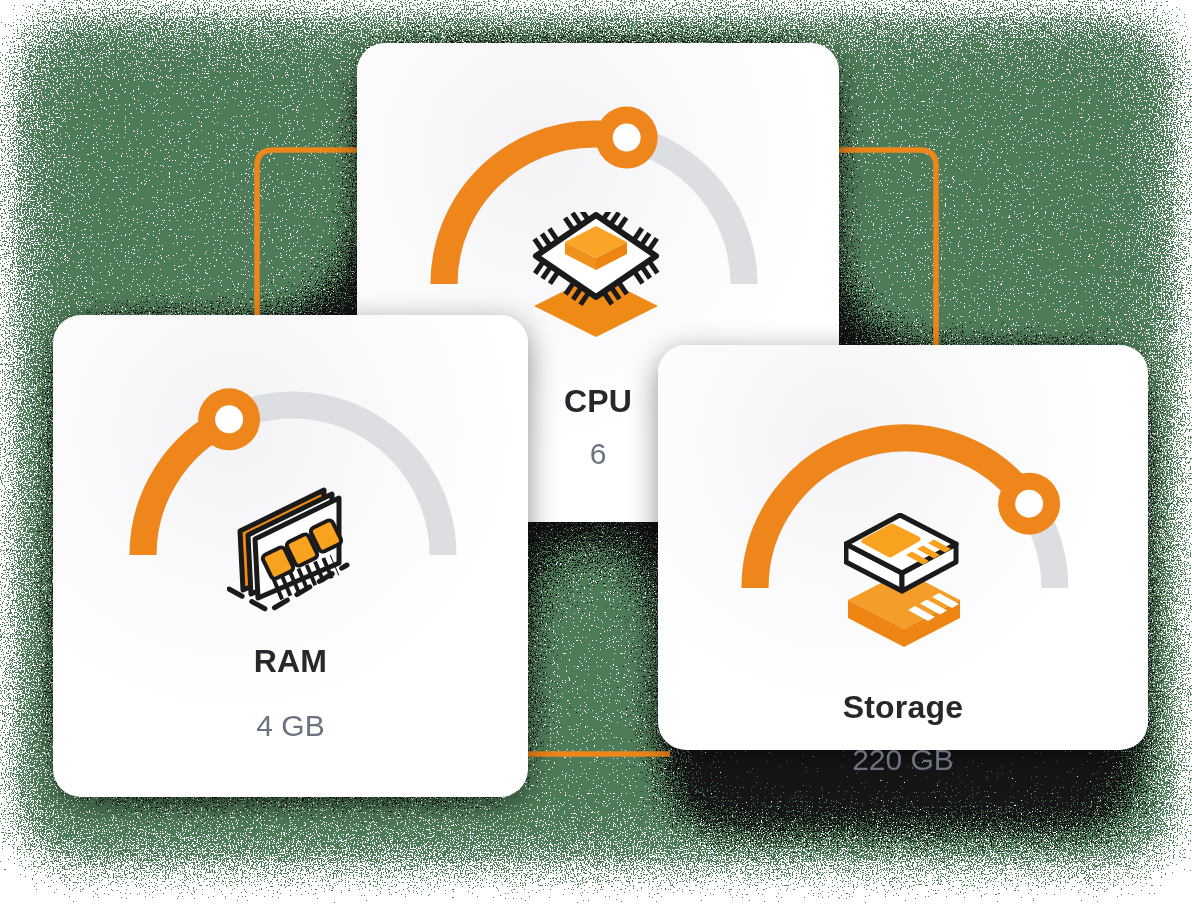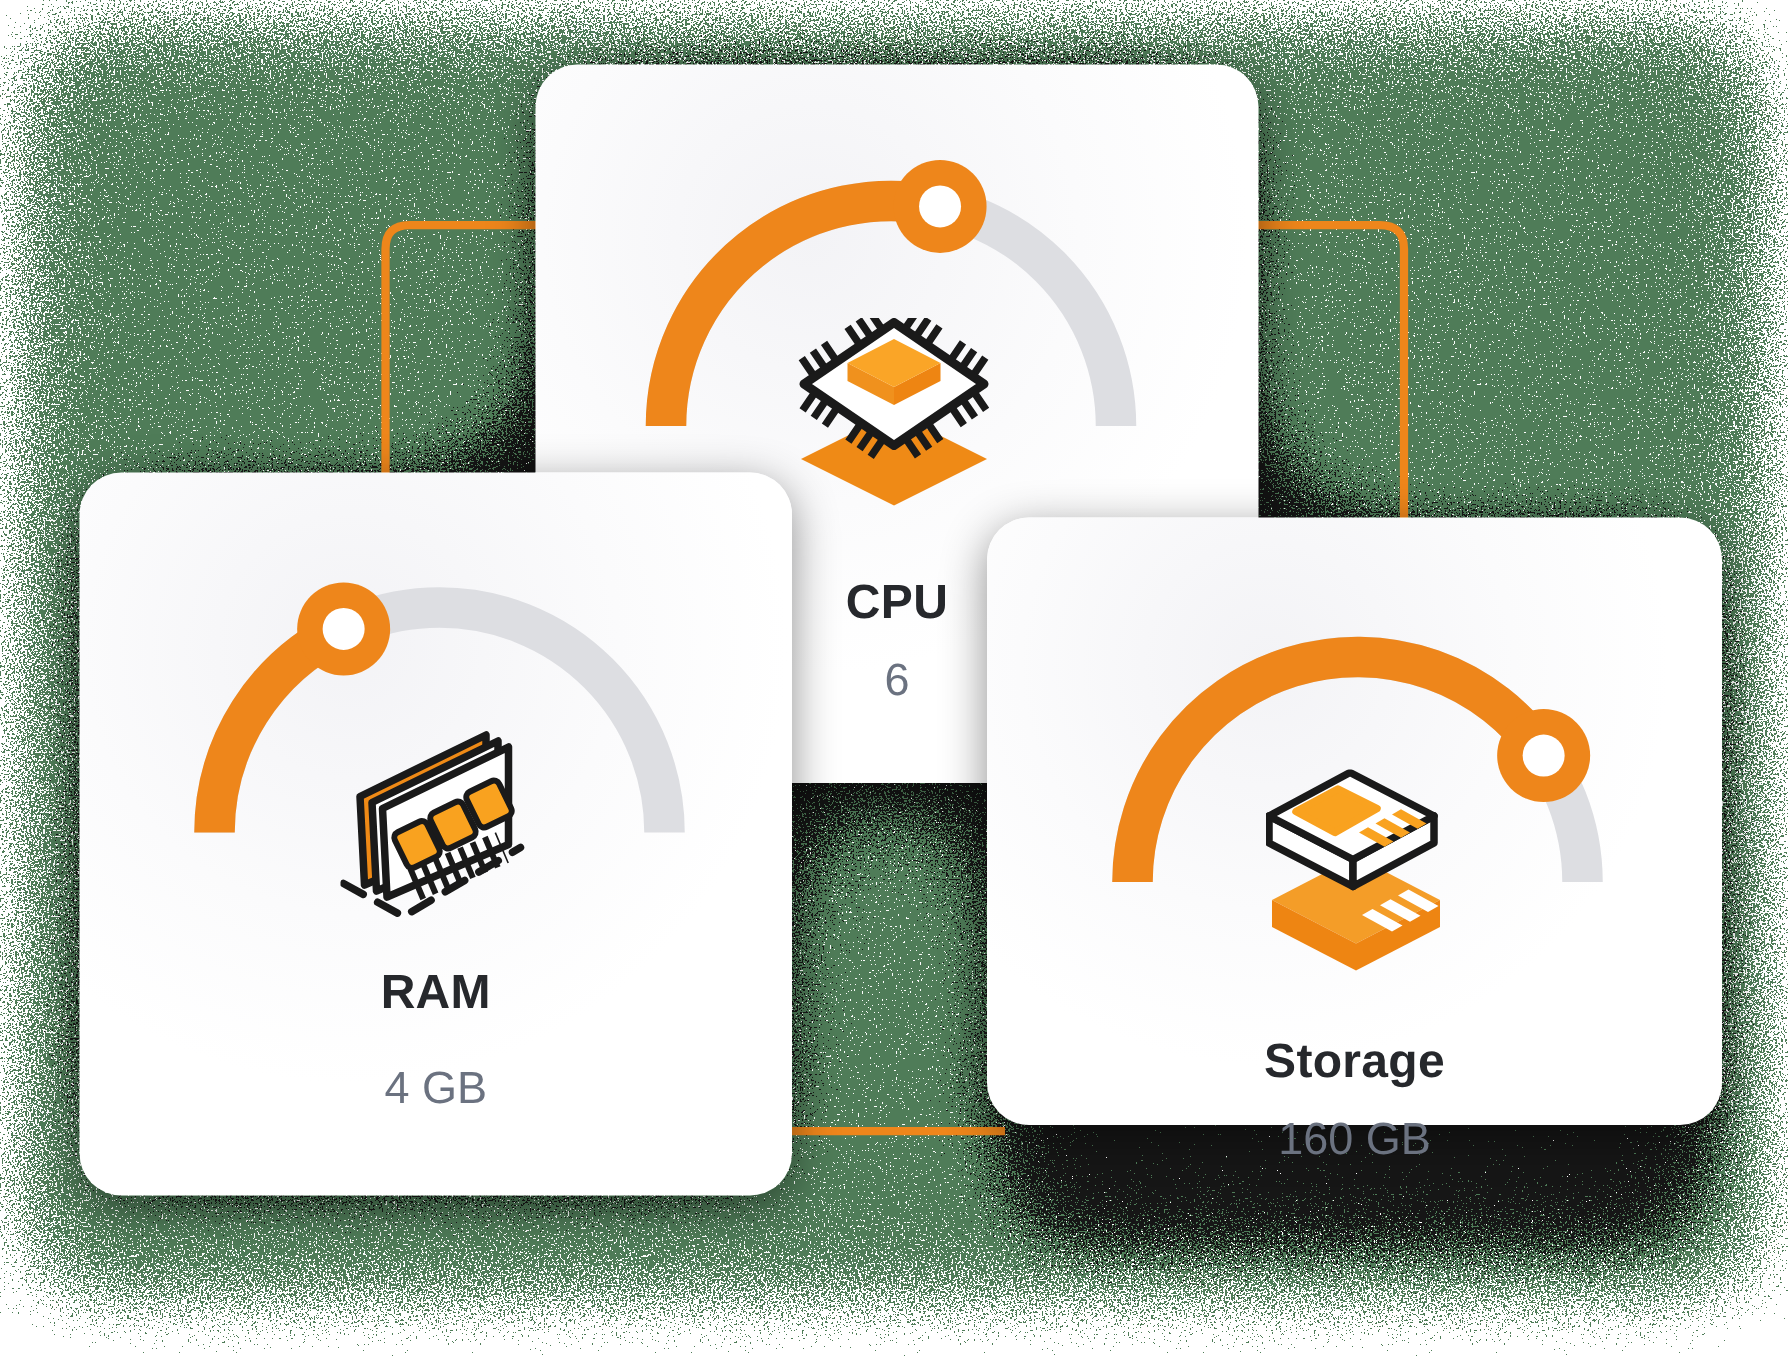--- a/index.html
+++ b/index.html
@@ -155,16 +155,16 @@
       </g>
       <polygon points="20,28 48,13 74,26 46,42" fill="#F9A21F" stroke="#F9A21F" stroke-width="5" stroke-linejoin="round"></polygon>
       <g fill="#F9A21F">
         <polygon points="62,42 79,51.5 85,48 68,38.5"></polygon>
         <polygon points="73,36 90,45.5 96,42 79,32.5"></polygon>
         <polygon points="84,30 101,39.5 107,36 90,26.5"></polygon>
       </g>
     </svg>
 
     <div class="card-title" style="top:344px;">Storage</div>
-    <div class="card-value" style="top:398px;">160 GB</div>
+    <div class="card-value" style="top:398px;">220 GB</div>
   </div>
 
 </div>
 
 </body></html>

